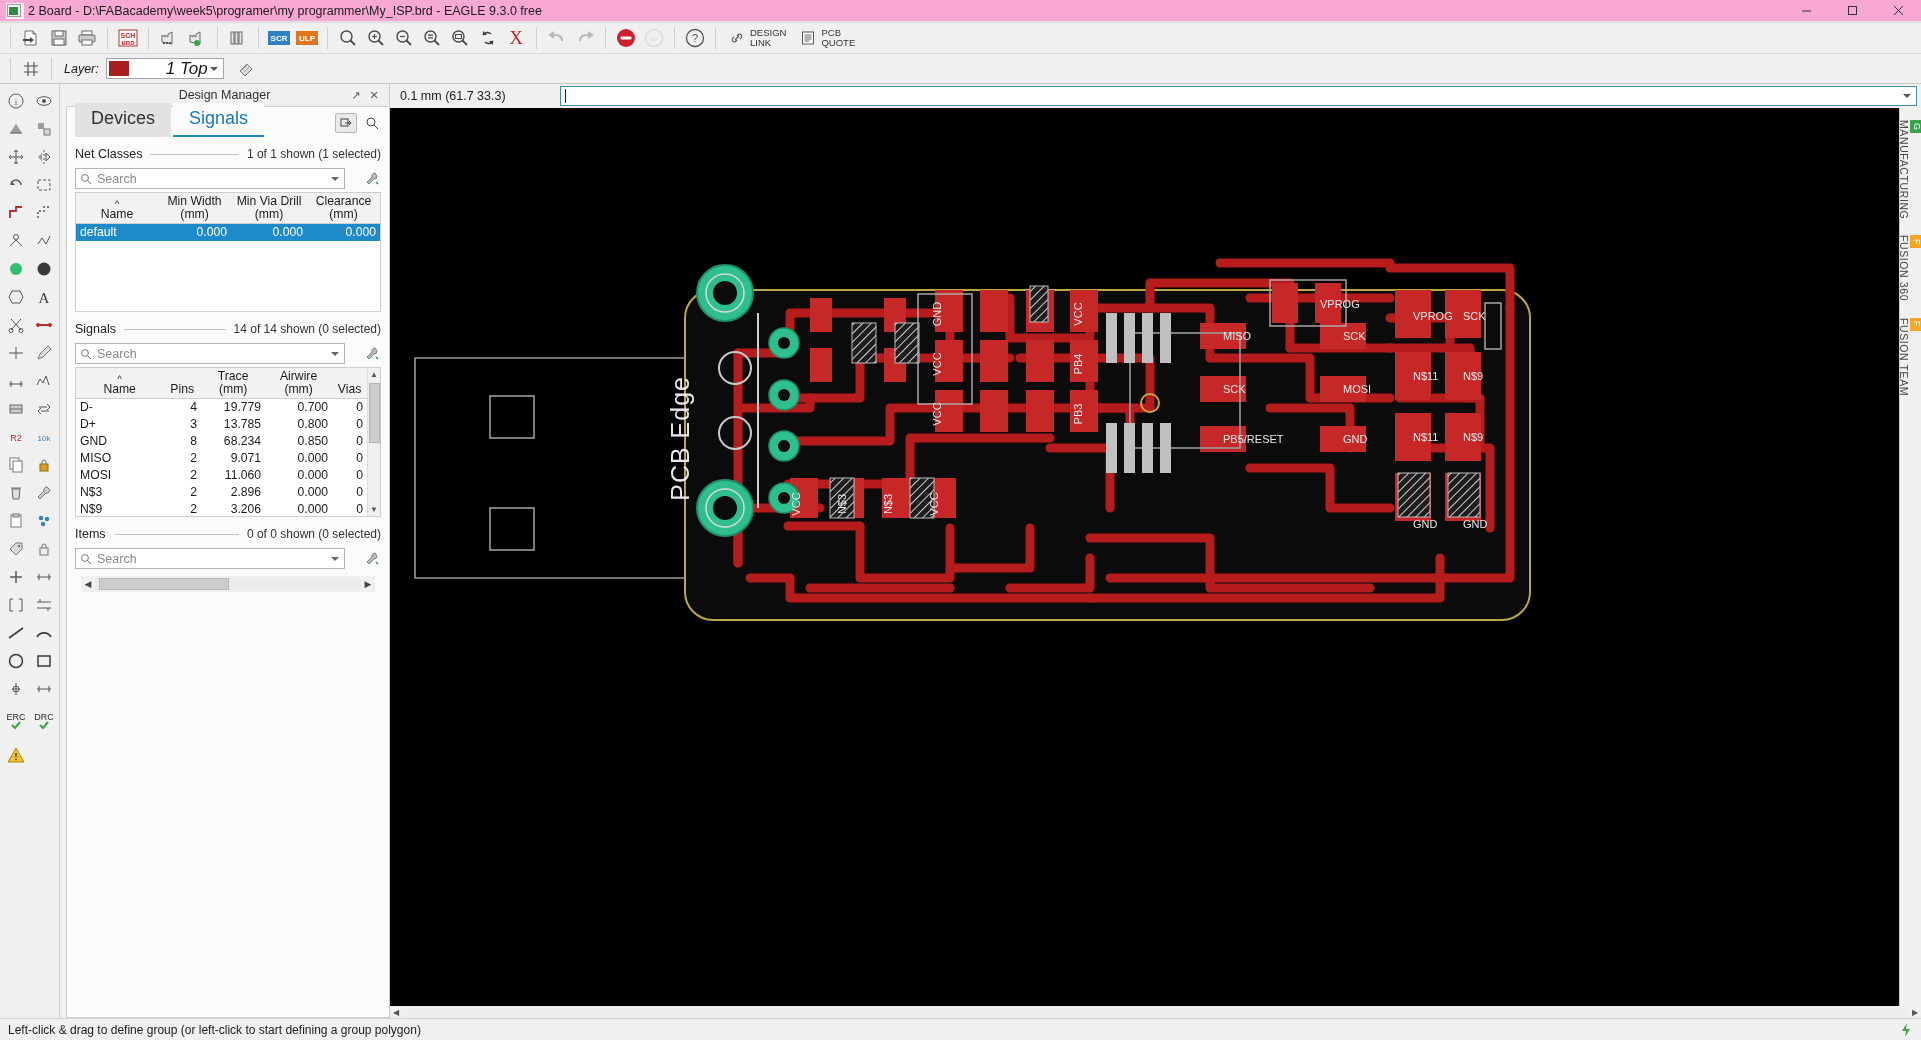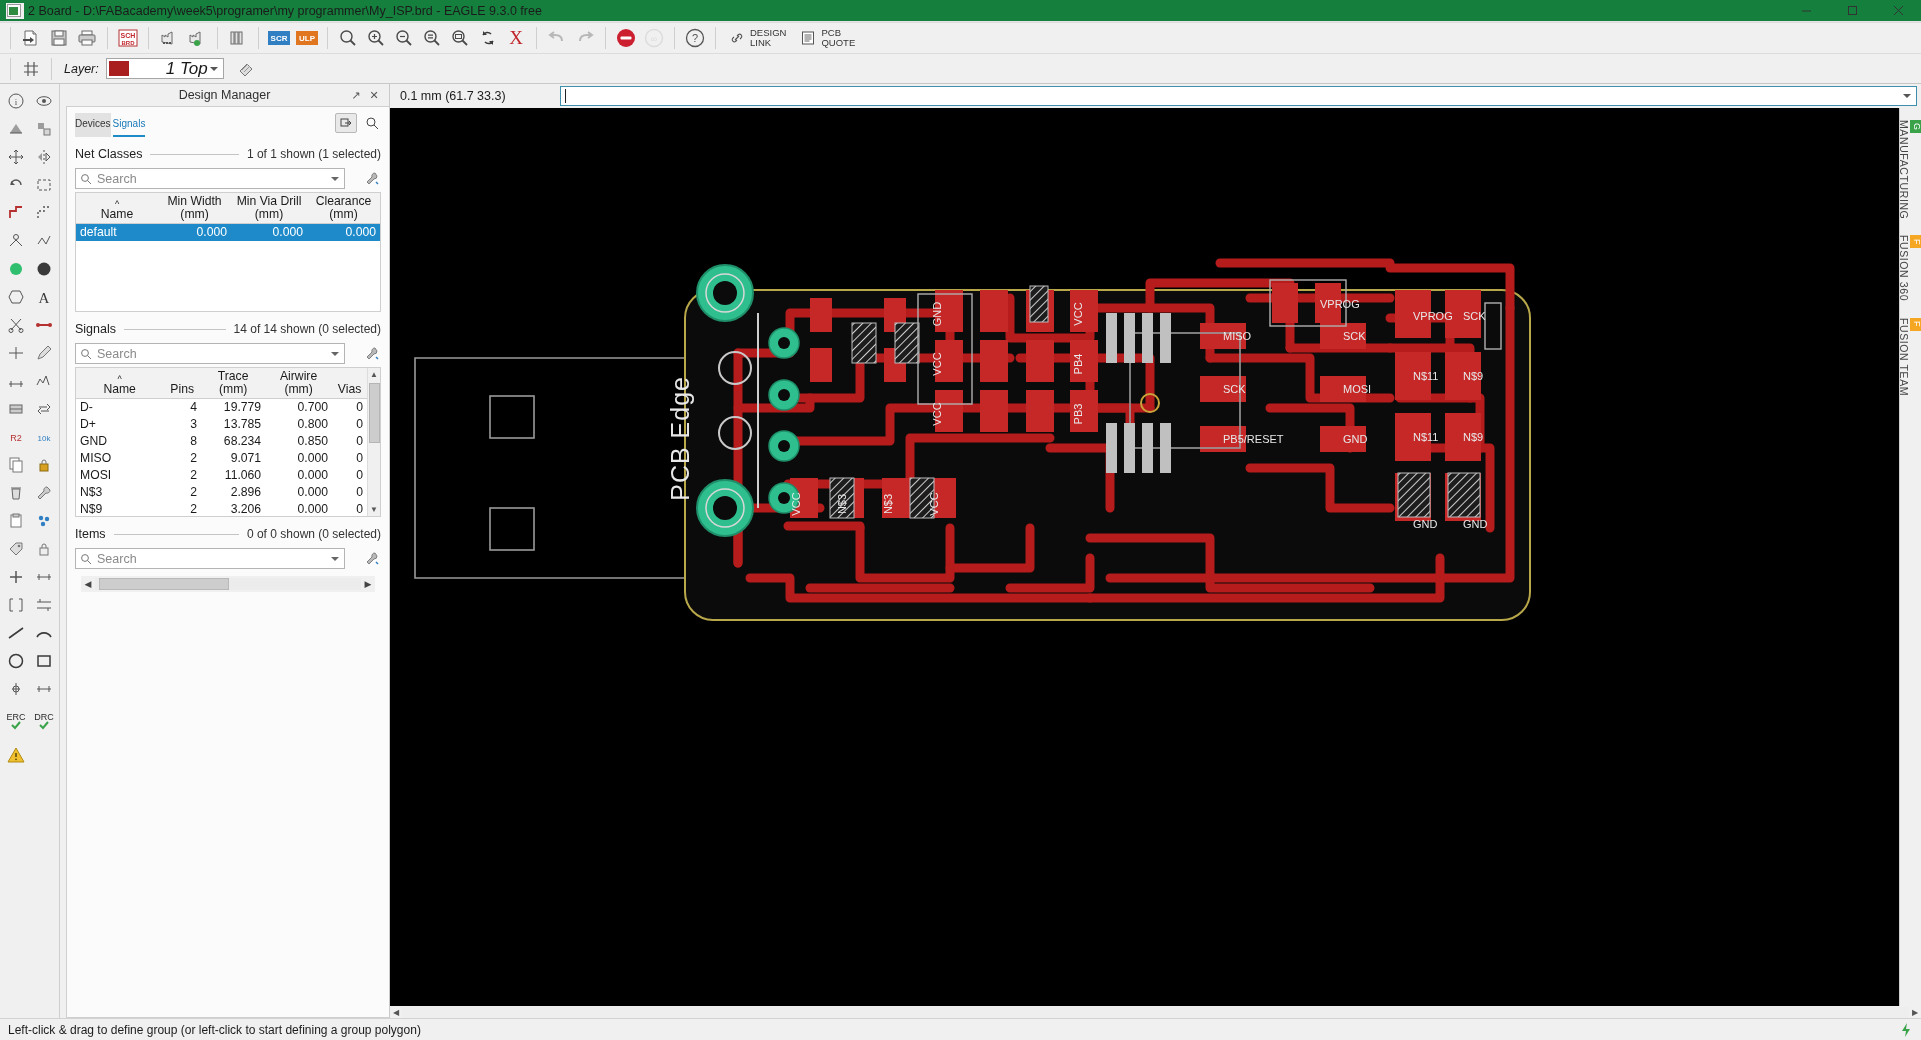--- a/index.html
+++ b/index.html
@@ -7,21 +7,21 @@
   body {
     font-family: "Liberation Sans", sans-serif;
     font-size: 12.5px;
     color: #1a1a1a;
     background:#f0f0f0;
   }
   .app { width:1921px; height:1040px; display:flex; flex-direction:column; background:#f0f0f0; }
 
   
   .titlebar {
-    height:22px; background:#15803d; display:flex; align-items:center;
+    height:22px; background:#f9a8d4; display:flex; align-items:center;
     border-bottom:1px solid #e4e4e4; flex:none;
   }
   .titlebar .tb-icon {
     width:18px; height:16px; margin:0 4px 0 6px; position:relative;
     background:#f0f0f0;
   }
   .tb-icon .sq { position:absolute; left:1px; top:1px; width:14px; height:13px; background:#fdfdfd; border:1px solid #9a9a9a;}
   .tb-icon .grn { position:absolute; left:3px; top:4px; width:9px; height:8px; background:#2e8b3f;}
   .titlebar .title { font-size:12.5px; color:#1b1b1b; white-space:nowrap; }
   .winbtns { margin-left:auto; display:flex; height:22px; }
@@ -74,21 +74,21 @@
     border-right:1px solid #c9c9c9; min-height:0;
   }
   .dm-header { height:22px; display:flex; align-items:center; justify-content:center; position:relative; font-size:12.5px; color:#303030; }
   .dm-header .pin, .dm-header .x { position:absolute; top:4px; width:14px; height:14px; display:flex; align-items:center; justify-content:center; color:#555; font-size:11px; }
   .dm-header .pin { right:26px; }
   .dm-header .x { right:8px; }
 
   .dm-body { flex:1; background:#fbfbfb; border:1px solid #cfcfcf; border-right:none; margin-left:6px; display:flex; flex-direction:column; min-height:0; }
 
   .tabrow { display:flex; align-items:flex-end; height:30px; padding-left:8px; background:#fbfbfb; gap:2px;}
-  .tab { padding:5px 0 6px; font-size:10px; color:#333; background:#e2e2e2; border-bottom:2px solid transparent; }
+  .tab { padding:5px 16px 6px; font-size:18px; color:#333; background:#e2e2e2; border-bottom:2px solid transparent; }
   .tab.active { background:#fbfbfb; color:#1878b9; border-bottom:2px solid #1f8ac9; }
 
   .panel-scroll { flex:1; display:flex; flex-direction:column; min-height:0; padding:0 8px 0 8px;}
 
   .sec-title-row { display:flex; align-items:center; gap:8px; margin:10px 0 7px; }
   .sec-title { font-size:12.5px; color:#222; white-space:nowrap; }
   .sec-rule { flex:1; height:1px; background:#c4c4c4; }
   .sec-count { font-size:12px; color:#333; white-space:nowrap; }
 
   .searchrow { display:flex; align-items:center; gap:18px; margin-bottom:3px; }

